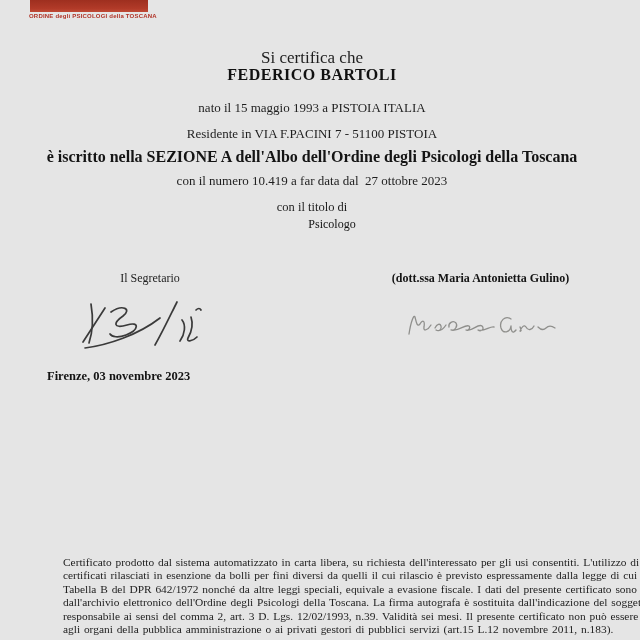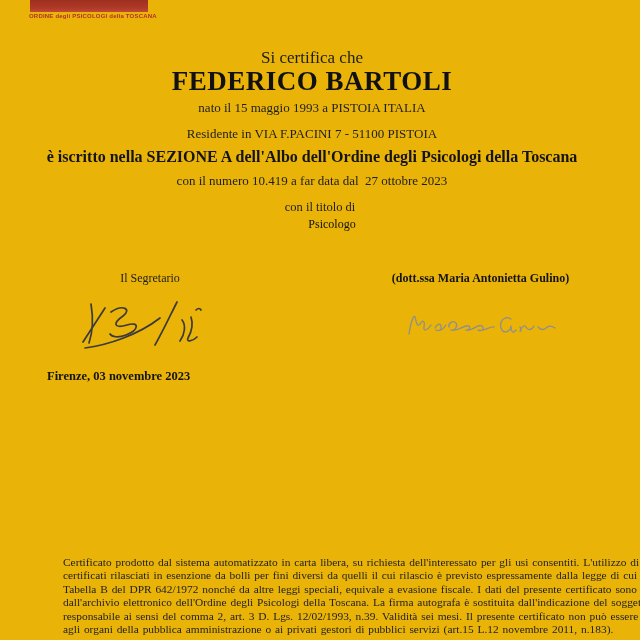--- a/index.html
+++ b/index.html
@@ -1,19 +1,19 @@
 <!DOCTYPE html>
 <html><head>
 <meta charset="utf-8">
 <style>
   html,body{margin:0;padding:0;}
   .page{
     position:relative;
     width:640px;height:640px;
-    background:#eab308;
+    background:#e5e5e5;
     overflow:hidden;
     font-family:"Liberation Serif","DejaVu Serif",serif;
     color:#1e1e1e;
   }
   .abs{position:absolute;}
   
   .logo-bar{
     left:30px;top:0;width:118px;height:12px;
     background:linear-gradient(#9e2f1f,#b13a28 70%,#bf4a36);
   }
@@ -23,26 +23,26 @@
     font-size:6px;font-weight:bold;letter-spacing:.2px;
     color:#b03226;white-space:nowrap;
   }
   
   .center-col{
     left:0;top:0;width:624px;
     text-align:center;
   }
   .line{position:absolute;left:0;width:100%;white-space:pre-wrap;}
   .intro        {top:48px;  font-size:17px;}
-  .name         {top:66px;  font-size:27px;font-weight:bold;letter-spacing:.5px;color:#111;}
+  .name         {top:66px;  font-size:16px;font-weight:bold;letter-spacing:.5px;color:#111;}
   .birth        {top:100px; font-size:13px;}
   .residence    {top:126px; font-size:13px;}
   .registration {top:148px; font-size:16px;font-weight:bold;color:#141414;}
   .numberline   {top:173px; font-size:13px;}
-  .titleintro   {top:200px; font-size:12.5px;margin-left:8px;}
+  .titleintro   {top:200px; font-size:12.5px;}
   .titlemain    {top:217px; font-size:12px;font-weight:normal;color:#111;margin-left:20px;}
   
   .sig-block{position:absolute;text-align:center;font-size:12px;line-height:13px;}
   .sig-left {left:55px; top:272px; width:190px;}
   .sig-right{left:388px;top:272px; width:185px;}
   .sig-role{display:block;}
   .sig-name{display:block;font-weight:bold;color:#141414;}
   .sig-svg{position:absolute;}
   .sig-svg path{fill:none;stroke-linecap:round;stroke-linejoin:round;}
   .sig-ink-dark path{stroke:#3a3a3a;stroke-width:1.7;}

